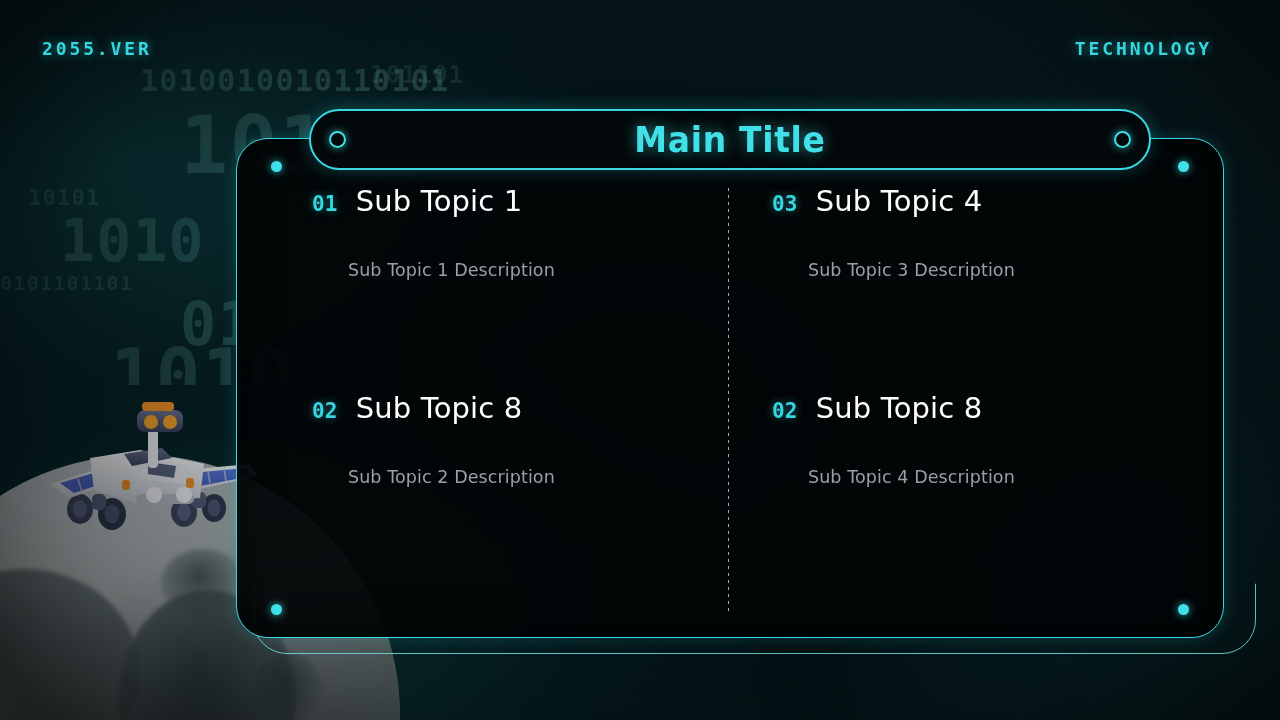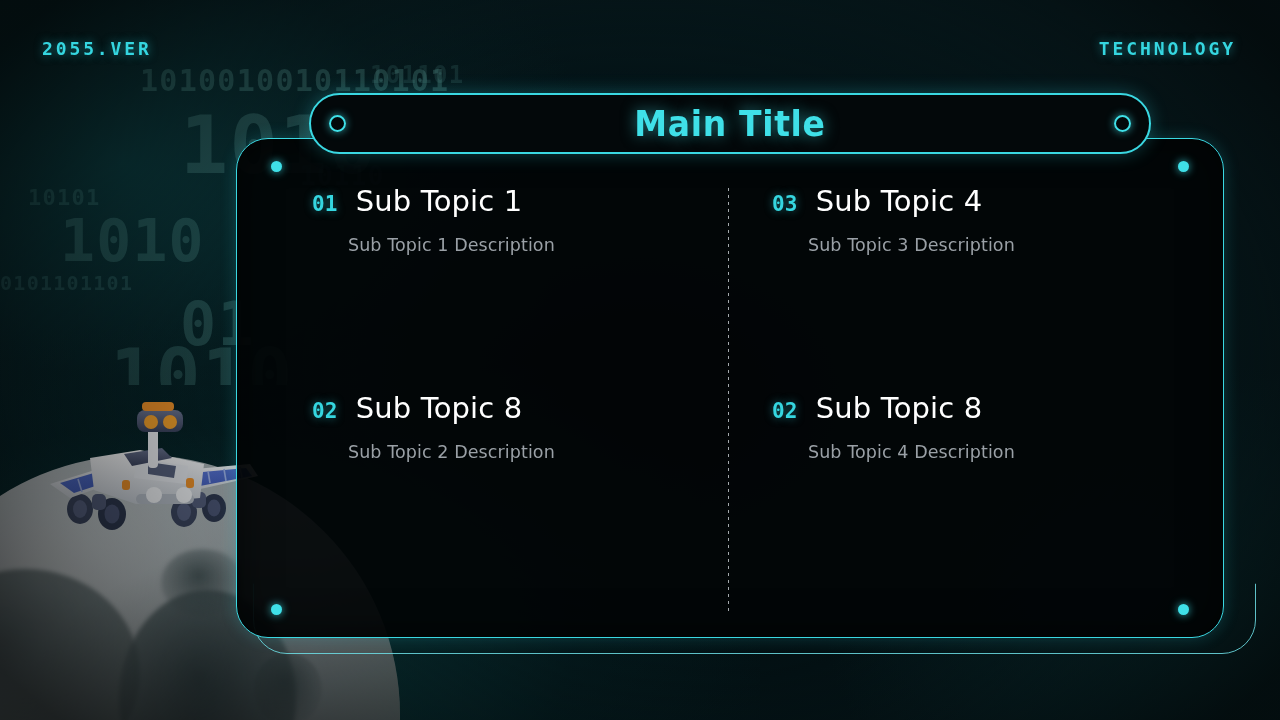--- a/index.html
+++ b/index.html
@@ -95,21 +95,21 @@
                radial-gradient(circle at 78% 82%, rgba(0,0,0,.55) 0%, rgba(0,0,0,0) 58%);
   }
 
   
   .rover { position:absolute; left:36px; top:398px; width:232px; height:140px; pointer-events:none; }
 
   
   .top-bar {
     position:absolute; left:0; top:0; width:1280px; height:92px;
     display:flex; align-items:flex-start; justify-content:space-between;
-    padding:38px 44px 0 42px;
+    padding:38px 68px 0 42px;
   }
   .eyebrow {
     font-family:"DejaVu Sans Mono", monospace;
     font-weight:700;
     font-size:18px;
     letter-spacing:.16em;
     color:#35d6e0;
     text-shadow:0 0 10px rgba(45,214,224,.55);
   }
 
@@ -143,21 +143,21 @@
     border:1.4px solid rgba(110,224,232,.85);
     border-radius:34px;
     background:transparent;
     pointer-events:none;
     clip-path:polygon(0% 86%, 0% 100%, 100% 100%, 100% 86%);
   }
 
   
   .title-pill {
     position:absolute;
-    left:309px; top:93px;
+    left:309px; top:109px;
     width:842px; height:61px;
     border:2.2px solid #3ad8e2;
     border-radius:31px;
     background:#03080a;
     display:flex; align-items:center; justify-content:center;
     box-shadow:0 0 18px rgba(46,206,218,.30);
   }
   .pill-ring {
     position:absolute;
     width:17px; height:17px;
@@ -208,21 +208,21 @@
     letter-spacing:.01em;
   }
   .topic-title {
     font-family:"DejaVu Sans", sans-serif;
     font-weight:400;
     font-size:29px;
     color:#ffffff;
     letter-spacing:.005em;
   }
   .topic-desc {
-    margin-top:17px;
+    margin-top:42px;
     margin-left:36px;
     font-family:"DejaVu Sans", sans-serif;
     font-weight:400;
     font-size:17.5px;
     color:#9aa0a6;
     letter-spacing:.005em;
   }
 </style>
 </head>
 <body>

